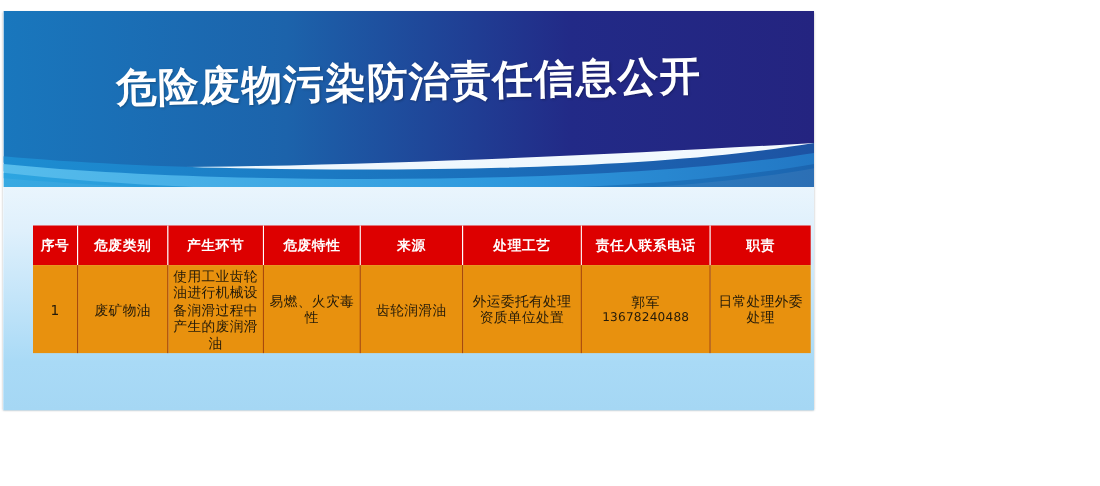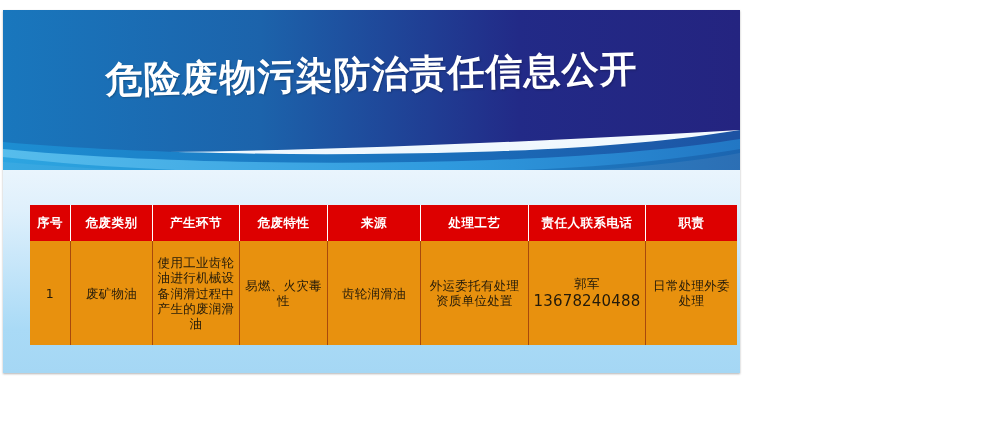--- a/index.html
+++ b/index.html
@@ -80,34 +80,34 @@
     letter-spacing: 0.5px;
   }
   #info-table th:first-child { border-left: none; text-align: center; }
   #info-table th:last-child  { border-right: none; margin-top: 36px; }
 
   #info-table td {
     background: #e8910e;
     color: #231a0a;
     font-size: 12.5px;
     height: 71px;
-    padding: 14px 3px;
+    padding: 2px 3px;
     border-left: 1px solid #a8490c;
     border-right: 1px solid #a8490c;
     text-align: center;
     vertical-align: middle;
     line-height: 1.22;
     letter-spacing: 0.3px;
   }
   #info-table td:first-child { border-left: none; }
   #info-table td:last-child  { border-right: none; }
 
   td.tight { line-height: 1.18; }
   .cell-sm { font-size: 12px; }
-  .phone { font-size: 15px; letter-spacing: 0.2px; }
+  .phone { font-size: 11px; letter-spacing: 0.2px; }
 
   
   .c1 { width: 36px; }
   .c2 { width: 77px; margin-top: 12px; }
   .c3 { width: 82px; }
   .c4 { width: 83px; }
   .c5 { width: 88px; }
   .c6 { width: 103px; margin-top: 20px; }
   .c7 { width: 112px; }
   .c8 { width: 87px; }

